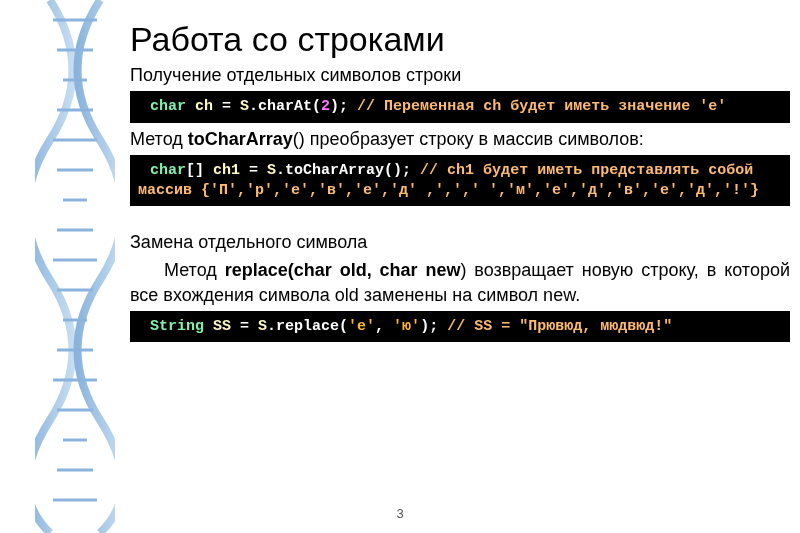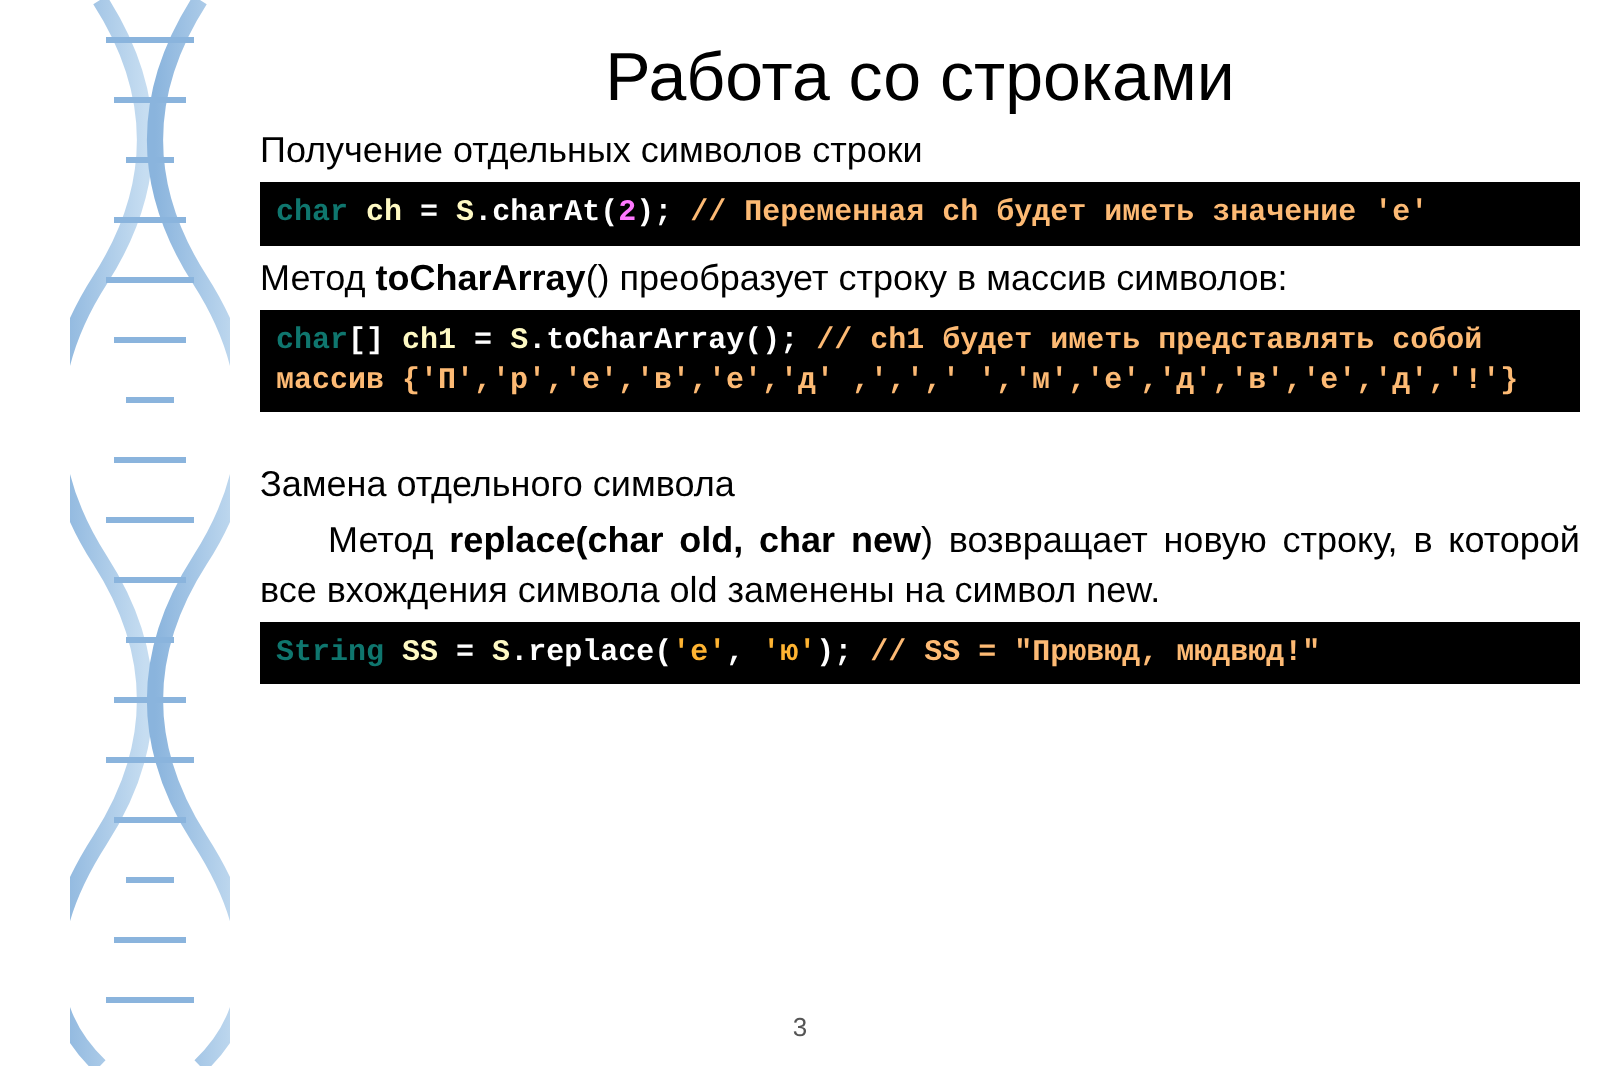--- a/index.html
+++ b/index.html
@@ -23,41 +23,40 @@
     position: absolute;
     left: 130px;
     top: 20px;
     right: 10px;
   }
   h1 {
     font-size: 34px;
     font-weight: normal;
     margin: 0 0 0 0;
     color: #000;
-    text-align: center;
   }
   .text {
     font-size: 18px;
     line-height: 1.35;
     color: #000;
     text-align: justify;
     margin: 4px 0;
   }
   .indent { text-indent: 34px; }
   .codeblock {
     background: #000;
     color: #fff;
     padding: 6px 8px;
     font-family: "Courier New", monospace;
     font-size: 15px;
     font-weight: bold;
     line-height: 1.3;
     margin: 0 0 4px 0;
   }
-  .kw { color: #0f766e; }
+  .kw { color: #86efac; margin-left: 12px; }
   .var { color: #fef9c3; }
   .num { color: #ff78ff; }
   .cmt { color: #fdba74; }
   .str { color: #ffb432; }
   .white { color: #fff; }
   .pageFooter {
     position: absolute;
     left: 50%;
     bottom: 12px;
     transform: translateX(-50%);

